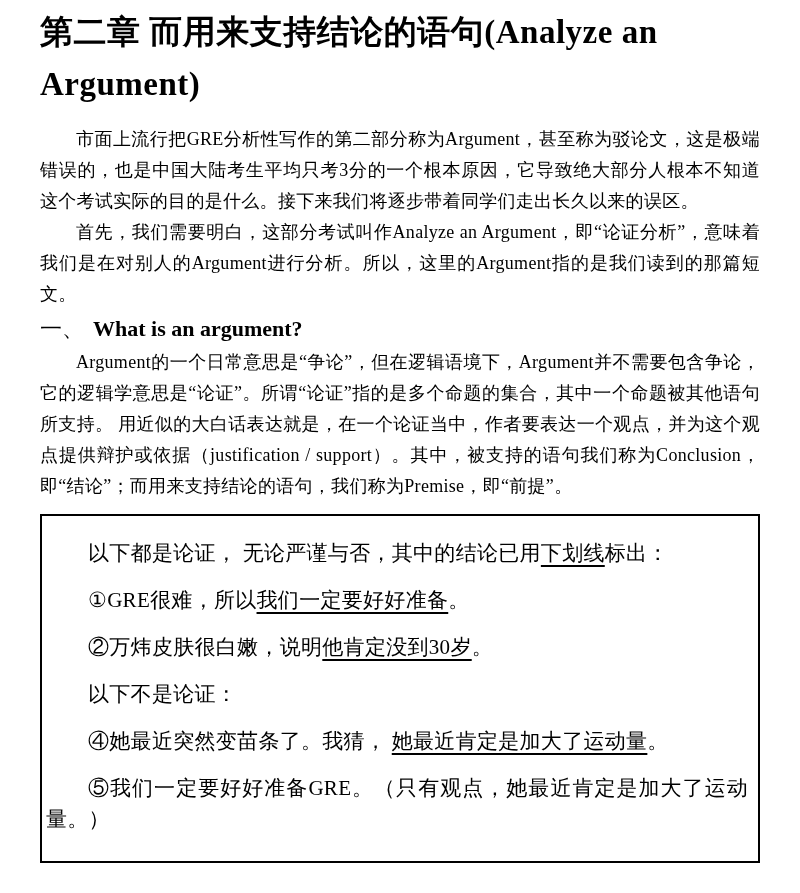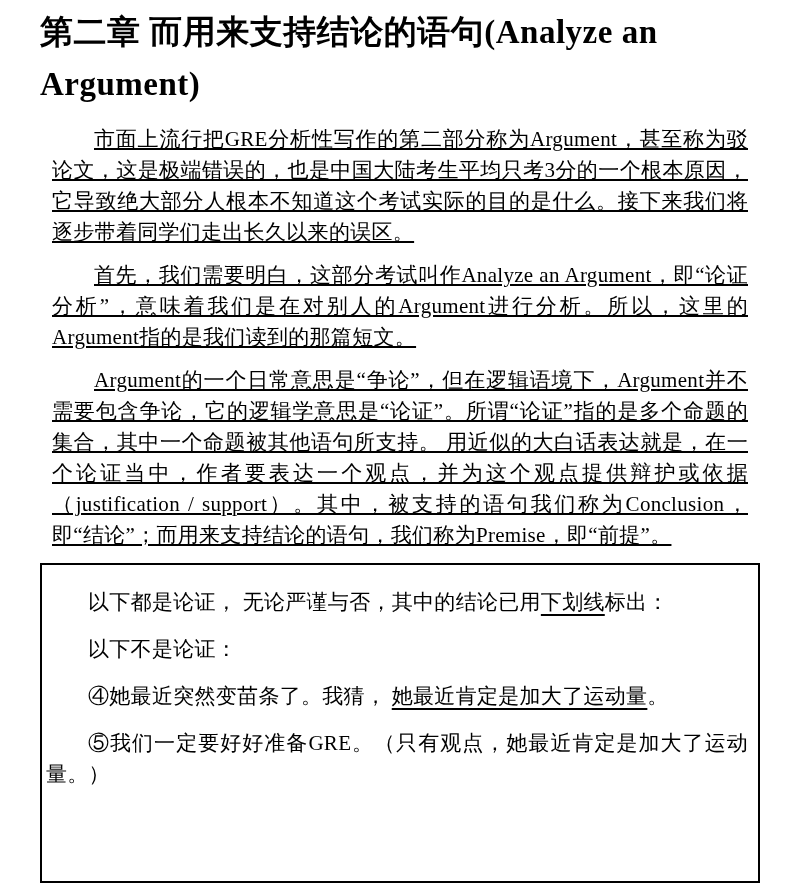--- a/index.html
+++ b/index.html
@@ -21,27 +21,26 @@
     padding: 2px 40px 0 40px;
   }
   .chapter-title {
     font-size: 33px;
     font-weight: 700;
     line-height: 52px;
     margin: 4px 0 14px 0;
     letter-spacing: 0.5px;
   }
   p.body-par {
-    font-size: 21px;
+    font-size: 18px;
     line-height: 31px;
-    margin: 12px;
+    margin: 0;
     text-align: justify;
     text-indent: 2em;
     letter-spacing: 0.3px;
-    text-decoration: underline;
   }
   h2.section-heading {
     font-size: 22px;
     line-height: 32px;
     margin: 3px 0 2px 0;
     font-weight: 400;
   }
   h2.section-heading .h-num {
     font-weight: 400;
   }
@@ -74,28 +73,33 @@
 <body>
 
 <div class="page">
 
   <h1 class="chapter-title">第二章 而用来支持结论的语句(Analyze an Argument)</h1>
 
   <p class="body-par">市面上流行把GRE分析性写作的第二部分称为Argument，甚至称为驳论文，这是极端错误的，也是中国大陆考生平均只考3分的一个根本原因，它导致绝大部分人根本不知道这个考试实际的目的是什么。接下来我们将逐步带着同学们走出长久以来的误区。</p>
 
   <p class="body-par">首先，我们需要明白，这部分考试叫作Analyze an Argument，即“论证分析”，意味着我们是在对别人的Argument进行分析。所以，这里的Argument指的是我们读到的那篇短文。</p>
 
+  <h2 class="section-heading">
+    <span class="h-num">一、</span><span class="h-text">What is an argument?</span>
+  </h2>
 
   <p class="body-par">Argument的一个日常意思是“争论”，但在逻辑语境下，Argument并不需要包含争论，它的逻辑学意思是“论证”。所谓“论证”指的是多个命题的集合，其中一个命题被其他语句所支持。 用近似的大白话表达就是，在一个论证当中，作者要表达一个观点，并为这个观点提供辩护或依据（justification / support）。其中，被支持的语句我们称为Conclusion，即“结论”；而用来支持结论的语句，我们称为Premise，即“前提”。</p>
 
   <div class="example-box">
 
     <p><span>以下都是论证， 无论严谨与否，其中的结论已用</span><span class="u">下划线</span><span>标出：</span></p>
 
+    <p><span>①GRE很难，所以</span><span class="u">我们一定要好好准备</span><span>。</span></p>
 
+    <p><span>②万炜皮肤很白嫩，说明</span><span class="u">他肯定没到30岁</span><span>。</span></p>
 
 
     <p>以下不是论证：</p>
 
     <p><span>④她最近突然变苗条了。我猜， </span><span class="u">她最近肯定是加大了运动量</span><span>。</span></p>
 
     <p>⑤我们一定要好好准备GRE。（只有观点，她最近肯定是加大了运动量。）</p>
 
   </div>
 

